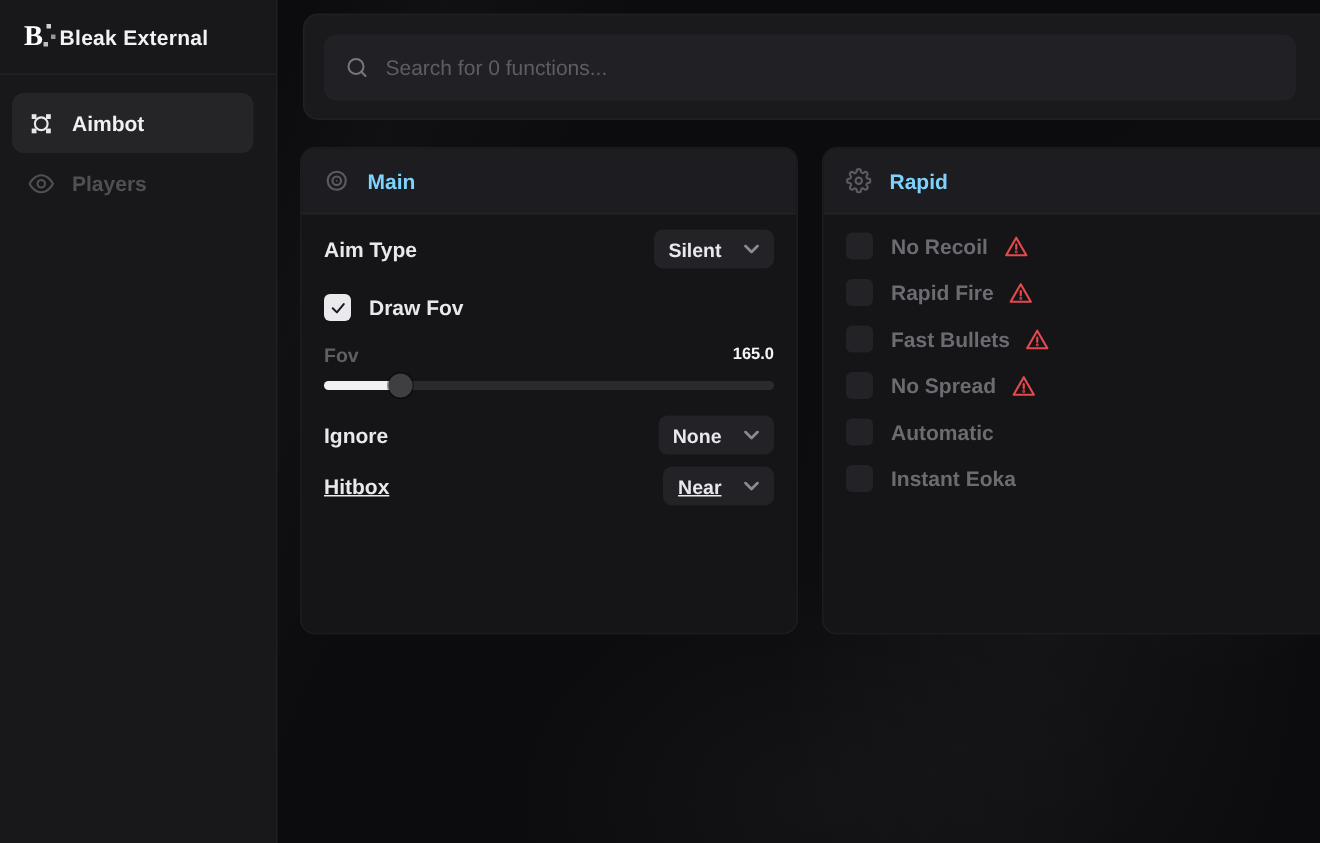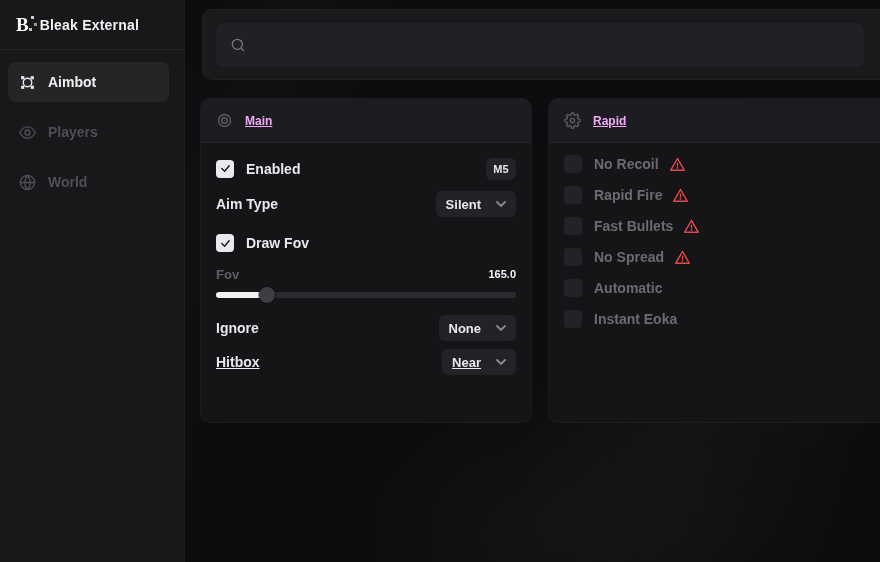--- a/index.html
+++ b/index.html
@@ -29,21 +29,21 @@
   }
   .logo-b {
     position:relative; font-weight:800; font-size:19px; color:#fff; line-height:1;
     font-family:"Liberation Serif","DejaVu Serif",serif;
   }
   .logo-b::after {
     content:""; position:absolute; right:-5px; top:1px; width:3px; height:3px;
     background:#cfcfd4; box-shadow:-2px 12px 0 #bdbdc2, 3px 7px 0 rgba(255,255,255,.55);
   }
   .logo-title { font-size:14px; font-weight:700; color:#f2f2f5; letter-spacing:.2px; }
-  .nav { padding:12px 15px 0 8px; display:flex; flex-direction:column; gap:10px; }
+  .nav { padding:12px 15px 0 8px; display:flex; flex-direction:column; gap:0; }
   .nav-item {
     height:40px; display:flex; align-items:center; gap:12px; padding:0 11px;
     border-radius:8px; color:#4f4f54; font-size:14px; font-weight:600; cursor:pointer;
   }
   .nav-item svg { width:17px; height:17px; stroke:#4f4f54; flex:0 0 auto; }
   .nav-item.active { background:#252528; color:#f0f0f3; }
   .nav-item.active svg { stroke:#e8e8ec; }
 
   
   .content { position:absolute; left:185px; top:0; right:0; bottom:0; z-index:1; }
@@ -69,21 +69,21 @@
     background:#151518; border-radius:10px; border:1px solid rgba(255,255,255,0.035);
     overflow:hidden;
   }
   .panel-main { left:15px; width:332px; }
   .panel-other { left:363px; right:-20px; }
   .panel-header {
     height:44px; background:#1d1d21; display:flex; align-items:center; gap:12px;
     padding:0 15px; border-bottom:1px solid rgba(255,255,255,0.03);
   }
   .panel-header svg { width:17px; height:17px; stroke:#5b5b61; }
-  .panel-title { font-size:12px; font-weight:700; color:#f0abfc;text-decoration:underline; }
+  .panel-title { font-size:14px; font-weight:700; color:#7dd3fc; }
   .panel-body { padding:0 15px; }
 
   .row { display:flex; align-items:center; }
   .row .spacer { flex:1; }
 
   .checkbox {
     width:18px; height:18px; border-radius:4px; background:#232327; cursor:pointer;
     display:flex; align-items:center; justify-content:center; flex:0 0 auto;
   }
   .checkbox.checked { background:#eaeaee; }
@@ -155,63 +155,46 @@
       </svg>
       <span>Aimbot</span>
     </div>
     <div class="nav-item">
       <svg viewBox="0 0 24 24" fill="none" stroke-width="2" stroke-linecap="round" stroke-linejoin="round">
         <path d="M1 12s4-8 11-8 11 8 11 8-4 8-11 8-11-8-11-8z"></path>
           <circle cx="12" cy="12" r="3.5"></circle>
       </svg>
       <span>Players</span>
     </div>
-    <div class="nav-item">
-      <svg viewBox="0 0 24 24" fill="none" stroke-width="2" stroke-linecap="round" stroke-linejoin="round">
-        <circle cx="12" cy="12" r="10"></circle>
-          <line x1="2" y1="12" x2="22" y2="12"></line>
-        <path d="M12 2a15.3 15.3 0 0 1 4 10 15.3 15.3 0 0 1-4 10 15.3 15.3 0 0 1-4-10 15.3 15.3 0 0 1 4-10z"></path>
-      </svg>
-      <span>World</span>
-    </div>
   </div>
 </div>
 
 <div class="content">
 
   <div class="header-panel">
     <div class="search-box">
       <svg viewBox="0 0 24 24" fill="none" stroke-width="2" stroke-linecap="round">
         <circle cx="11" cy="11" r="7.5"></circle>
           <line x1="20.5" y1="20.5" x2="16.3" y2="16.3"></line>
       </svg>
+      <input type="text" placeholder="Search for 0 functions..." style="">
     </div>
   </div>
 
   <div class="panel panel-main">
     <div class="panel-header">
       <svg viewBox="0 0 24 24" fill="none" stroke-width="2">
         <circle cx="12" cy="12" r="8.5"></circle>
           <circle cx="12" cy="12" r="4"></circle>
           <circle cx="12" cy="12" r="0.8" style="fill:#5b5b61" stroke="none"></circle>
       </svg>
       <span class="panel-title">Main</span>
     </div>
     <div class="panel-body">
 
-      <div class="row r-enabled">
-        <div class="checkbox checked">
-          <svg viewBox="0 0 24 24" fill="none" stroke-linecap="round" stroke-linejoin="round">
-              <polyline points="4 12 10 18 20 6"></polyline>
-            </svg>
-        </div>
-        <span class="cb-label">Enabled</span>
-        <div class="spacer"></div>
-        <div class="keybadge">M5</div>
-      </div>
 
       <div class="row r-aimtype">
         <span class="field-label">Aim Type</span>
         <div class="spacer"></div>
         <div class="dropdown">
           <span class="dd-value">Silent</span>
           <svg viewBox="0 0 10 6" fill="none" stroke-width="1.8" stroke-linecap="round">
               <polyline points="1 1 5 5 9 1"></polyline>
             </svg>
         </div>

